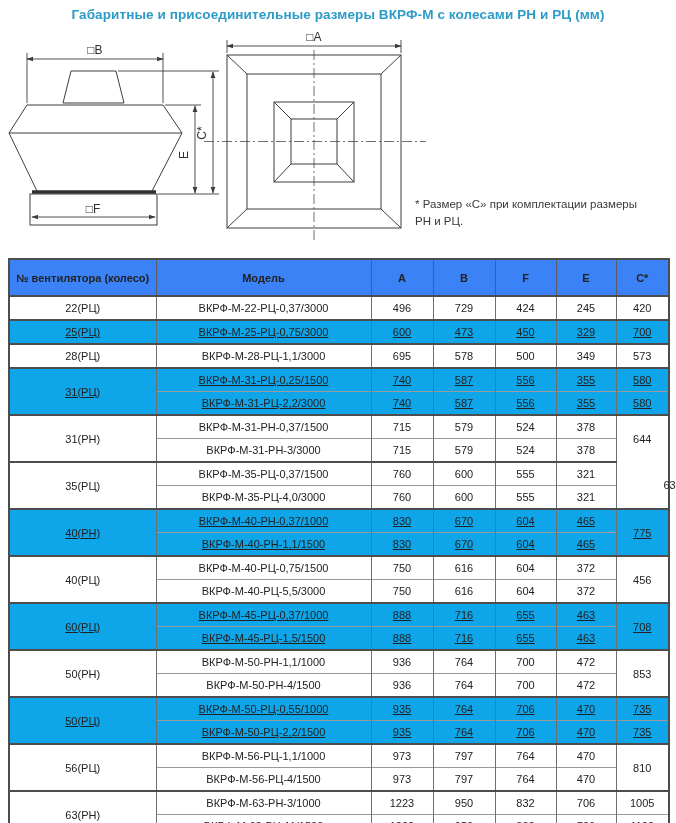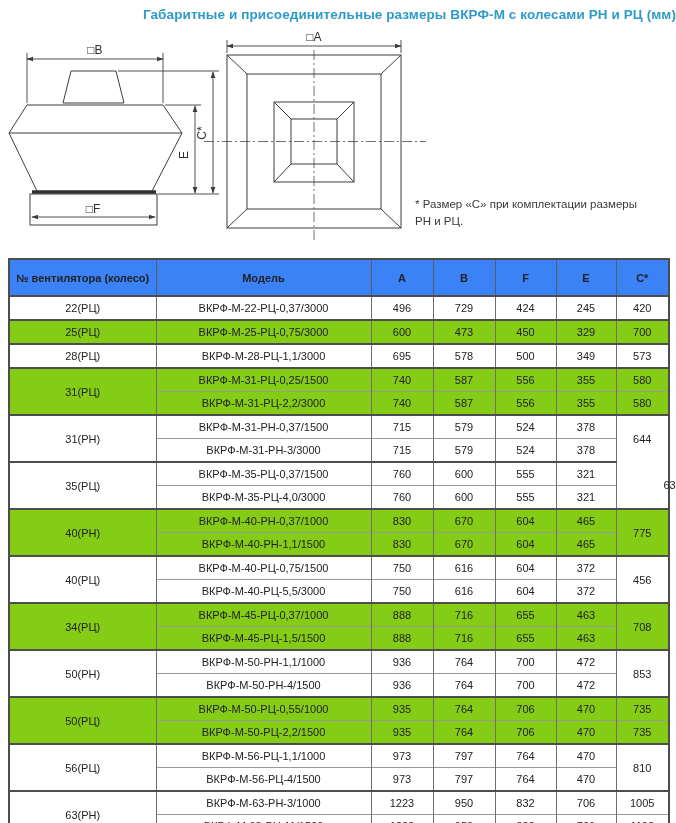--- a/index.html
+++ b/index.html
@@ -1,21 +1,21 @@
 <!DOCTYPE html>
 <html><head>
 <meta charset="utf-8">
 <style>
   html, body { margin: 0; padding: 0; background: #ffffff; }
   body {
     width: 676px; height: 823px; position: relative; overflow: hidden;
     font-family: "Liberation Sans", sans-serif; color: #2a2a2a;
   }
   .page-title {
-    text-align: right; font-size: 13.5px; font-weight: bold;
+    text-align: center; font-size: 13.5px; font-weight: bold;
     color: #2d9bc8; padding-top: 7px; letter-spacing: 0.1px;
   }
   .drawings { position: absolute; left: 0; top: 28px; width: 676px; height: 228px; }
   .side-view-svg  { position: absolute; left: 5px;  top: 5px; }
   .top-view-svg   { position: absolute; left: 210px; top: 0px; }
   .note {
     position: absolute; left: 415px; top: 168px; width: 250px;
     font-size: 11.5px; line-height: 1.5; color: #3a3a3a;
   }
   svg { overflow: visible; }
@@ -35,21 +35,21 @@
     background: #3b82f6; font-weight: bold; height: 33px;
     border-left: 1px solid #5c5c5c; border-right: 1px solid #5c5c5c;
     border-bottom: 2px solid #4d4d4d; text-align: center; vertical-align: middle;
   }
   table.dims td {
     height: 20px; text-align: center; vertical-align: middle;
     border-left: 1px solid #6f6f6f; border-right: 1px solid #6f6f6f;
   }
   tr.group-start td { border-top: 2px solid #4d4d4d; }
   tr.sub-row td { border-top: 1px solid #9a9a9a; }
-  tr.tint td { background: #84cc16; }
+  tr.tint td { background: #0ea5e9; text-decoration: underline; }
   td.no-top { border-top: none !important; padding-left: 47px; }
 </style>
 </head>
 <body>
 
 <div class="page-title">Габаритные и присоединительные размеры ВКРФ-М с колесами РН и РЦ (мм)</div>
 
 <div class="drawings">
 
   <svg class="side-view-svg" width="220" height="215" viewBox="0 0 220 215">
@@ -243,21 +243,21 @@
         <td rowspan="2">456</td>
       </tr>
       <tr class="sub-row">
         <td>ВКРФ-М-40-РЦ-5,5/3000</td>
         <td>750</td>
         <td>616</td>
         <td>604</td>
         <td>372</td>
       </tr>
       <tr class="group-start tint">
-        <td rowspan="2">34(РЦ)</td>
+        <td rowspan="2">60(РЦ)</td>
         <td>ВКРФ-М-45-РЦ-0,37/1000</td>
         <td>888</td>
         <td>716</td>
         <td>655</td>
         <td>463</td>
         <td rowspan="2">708</td>
       </tr>
       <tr class="sub-row tint">
         <td>ВКРФ-М-45-РЦ-1,5/1500</td>
         <td>888</td>

